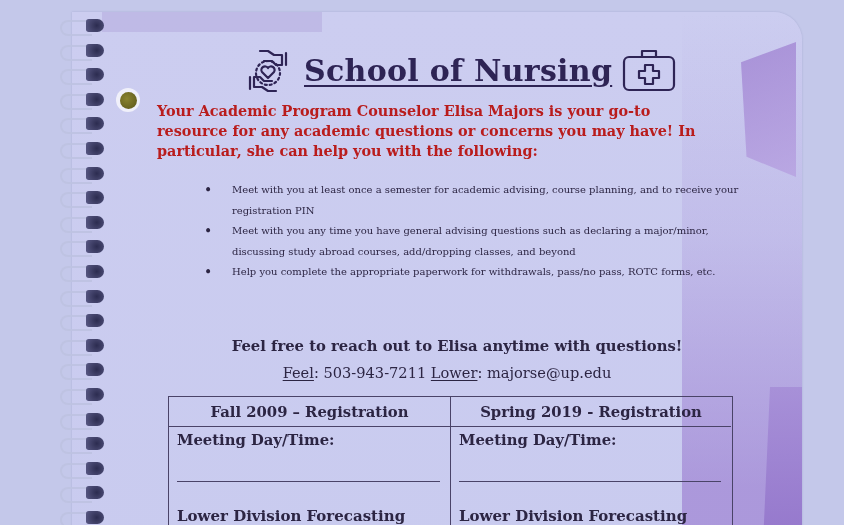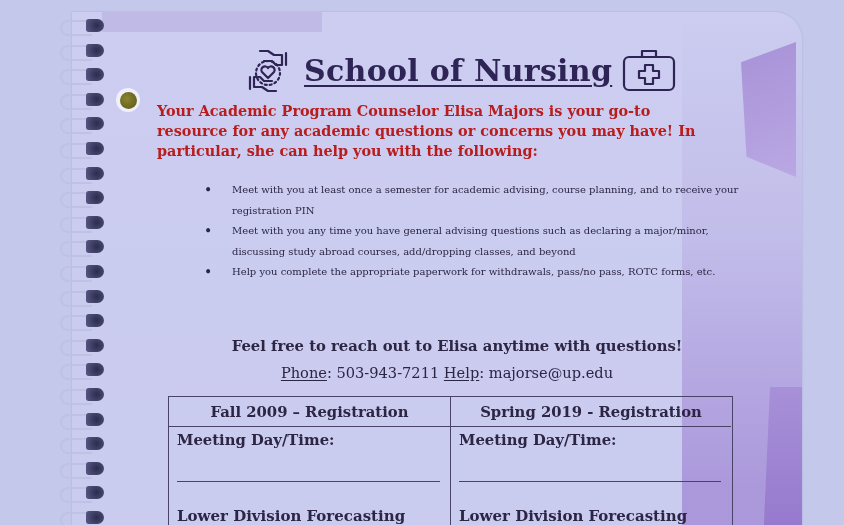--- a/index.html
+++ b/index.html
@@ -218,22 +218,22 @@
 <div class="intro">Your Academic Program Counselor Elisa Majors is your go-to resource for any academic questions or concerns you may have! In particular, she can help you with the following:</div>
 
 <ul class="bullets">
   <li>Meet with you at least once a semester for academic advising, course planning, and to receive your registration PIN</li>
   <li>Meet with you any time you have general advising questions such as declaring a major/minor, discussing study abroad courses, add/dropping classes, and beyond</li>
   <li>Help you complete the appropriate paperwork for withdrawals, pass/no pass, ROTC forms, etc.</li>
 </ul>
 
 <div class="cta">Feel free to reach out to Elisa anytime with questions!</div>
 <div class="contact">
-  <u>Phone</u>: <span>503-943-7211</span>
-  <u>Help</u>: <span>majorse@up.edu</span>
+  <u>Feel</u>: <span>503-943-7211</span>
+  <u>Lower</u>: <span>majorse@up.edu</span>
 </div>
 
 <div class="table">
   <div class="col">
     <div class="col-head">Fall 2009 – Registration</div>
     <div class="field-label">Meeting Day/Time:</div>
     <div class="blank"></div>
     <div class="field-label2">Lower Division Forecasting</div>
   </div>
   <div class="col">

